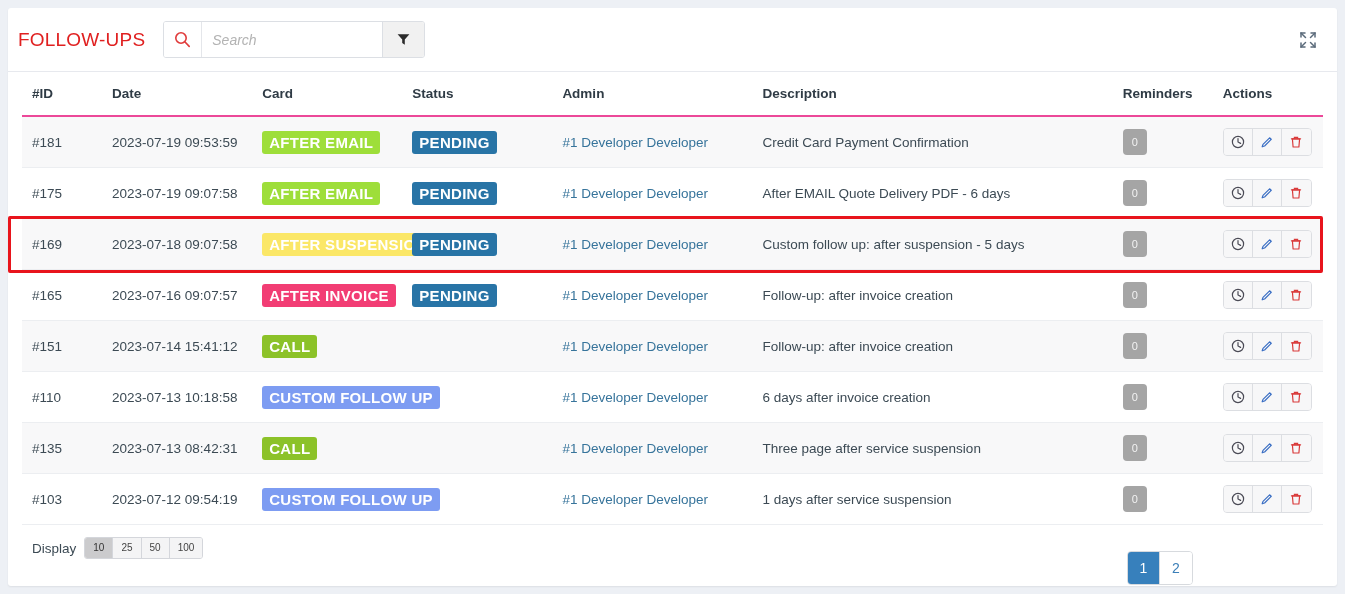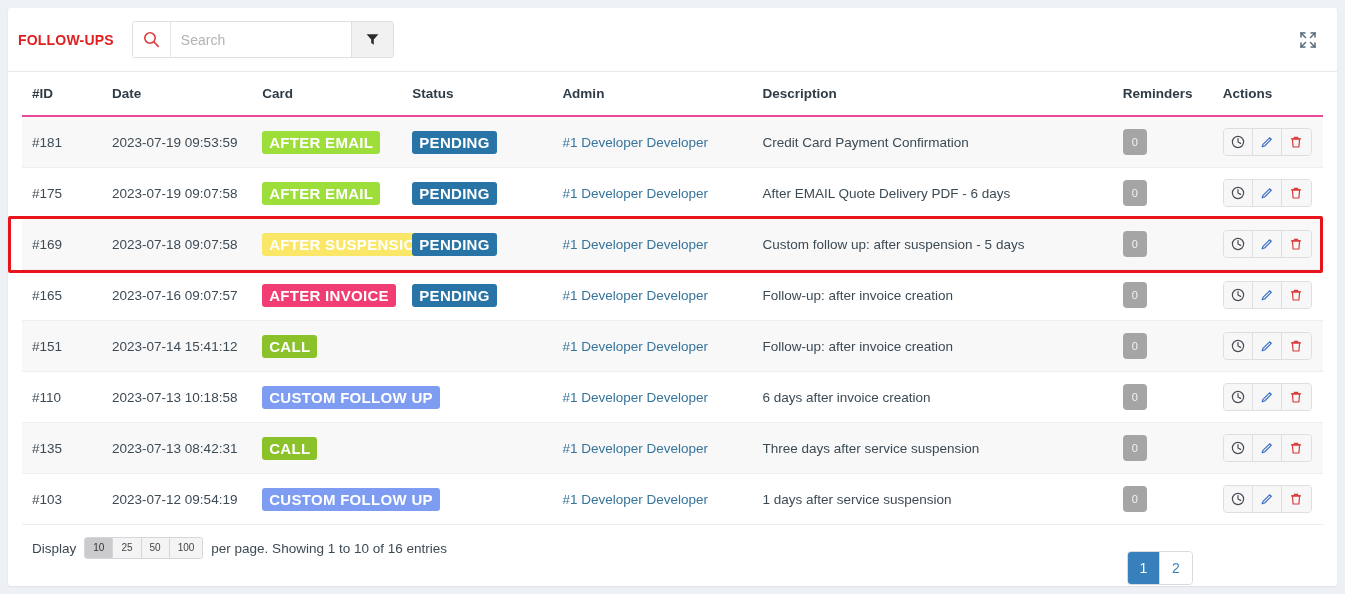--- a/index.html
+++ b/index.html
@@ -30,22 +30,22 @@
   .toolbar {
     position: relative;
     height: 64px;
     display: flex;
     align-items: center;
     padding: 0 14px 0 10px;
     border-bottom: 1px solid #e7e9ee;
   }
   .panel-title {
     color: #e02020;
-    font-size: 14px;
-    font-weight: bold;
+    font-size: 19px;
+    font-weight: normal;
     letter-spacing: .2px;
     margin-right: 18px;
     white-space: nowrap;
   }
   .search-group {
     display: flex;
     align-items: stretch;
     height: 37px;
     border: 1px solid #dcdfe4;
     border-radius: 3px;
@@ -60,20 +60,21 @@
   }
   .search-input {
     width: 180px;
     border: none;
     outline: none;
     font-size: 14px;
     color: #555;
     padding: 0 10px;
     background: #fff;
     font-family: "Liberation Sans", sans-serif;
+    font-style: italic;
   }
   .search-input::placeholder { color: #b3b3b3; }
   .filter-btn {
     width: 42px;
     display: flex; align-items: center; justify-content: center;
     background: #f1f1f1;
     border-left: 1px solid #dcdfe4;
     cursor: pointer;
   }
   .expand-btn {
@@ -475,21 +476,21 @@
                     </svg>
                   </span>
                 </span></td>
             </tr>
             <tr>
               <td>#135</td>
               <td>2023-07-13 08:42:31</td>
               <td><span class="badge badge-call">CALL</span></td>
               <td></td>
               <td><a class="admin-link">#1 Developer Developer</a></td>
-              <td>Three days after service suspension</td>
+              <td>Three page after service suspension</td>
               <td><span class="rem-badge">0</span></td>
               <td><span class="act-group">
                   <span class="act-btn">
                     <svg width="14" height="14" viewBox="0 0 14 14">
                       <circle cx="7" cy="7" r="5.6" fill="none" stroke="#4a4a55" stroke-width="1.2"></circle>
                       <path d="M7 3.6 L7 7 L9.6 8.4" fill="none" stroke="#4a4a55" stroke-width="1.2" stroke-linecap="round"></path>
                     </svg>
                   </span>
                   <span class="act-btn">
                     <svg width="14" height="14" viewBox="0 0 14 14">
@@ -543,21 +544,20 @@
 
     <div class="footer">
       <div class="display-line">
         <span class="lbl">Display</span>
         <span class="len-group" id="len-group">
             <span class="len-btn active">10</span>
             <span class="len-btn">25</span>
             <span class="len-btn">50</span>
             <span class="len-btn">100</span>
           </span>
-        <span>per page. Showing 1 to 10 of 16 entries</span>
       </div>
       <div class="pager" id="pager">
           <span class="pager-btn active">1</span>
           <span class="pager-btn">2</span>
         </div>
     </div>
 
   </div>
 </div>
 

